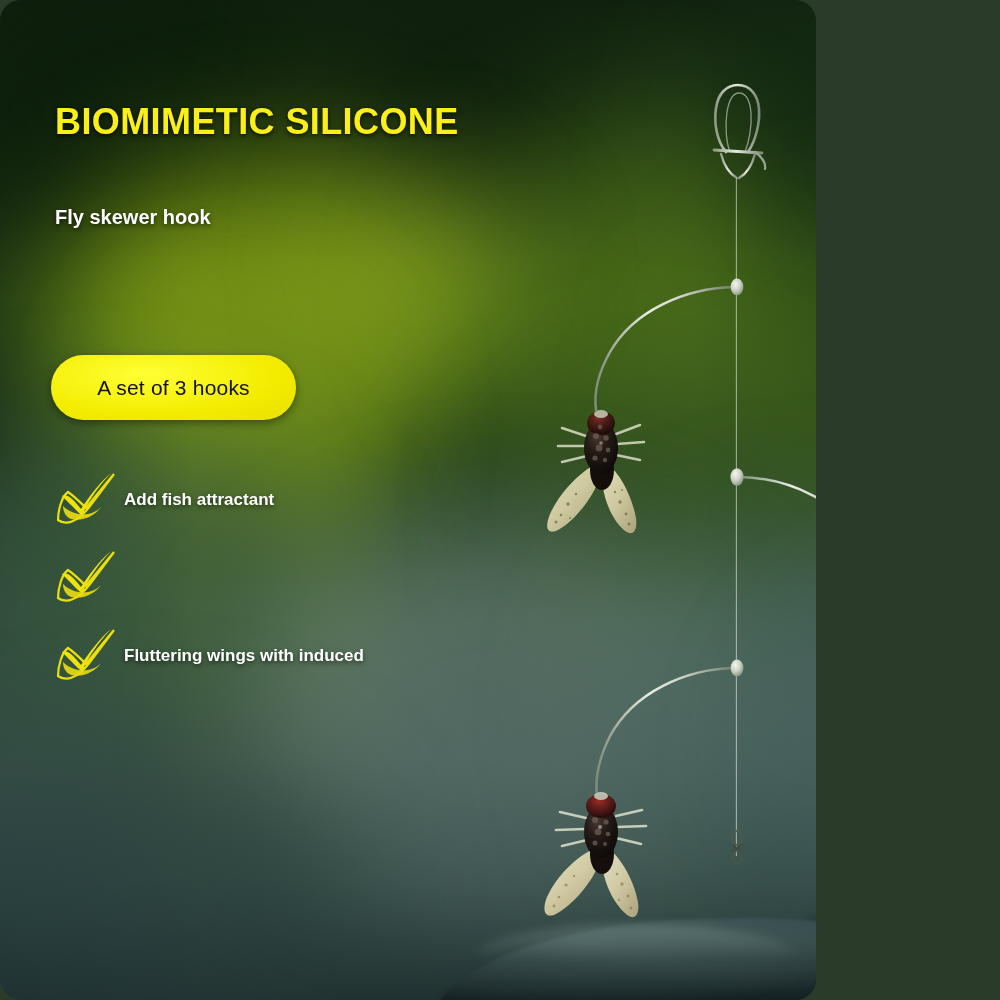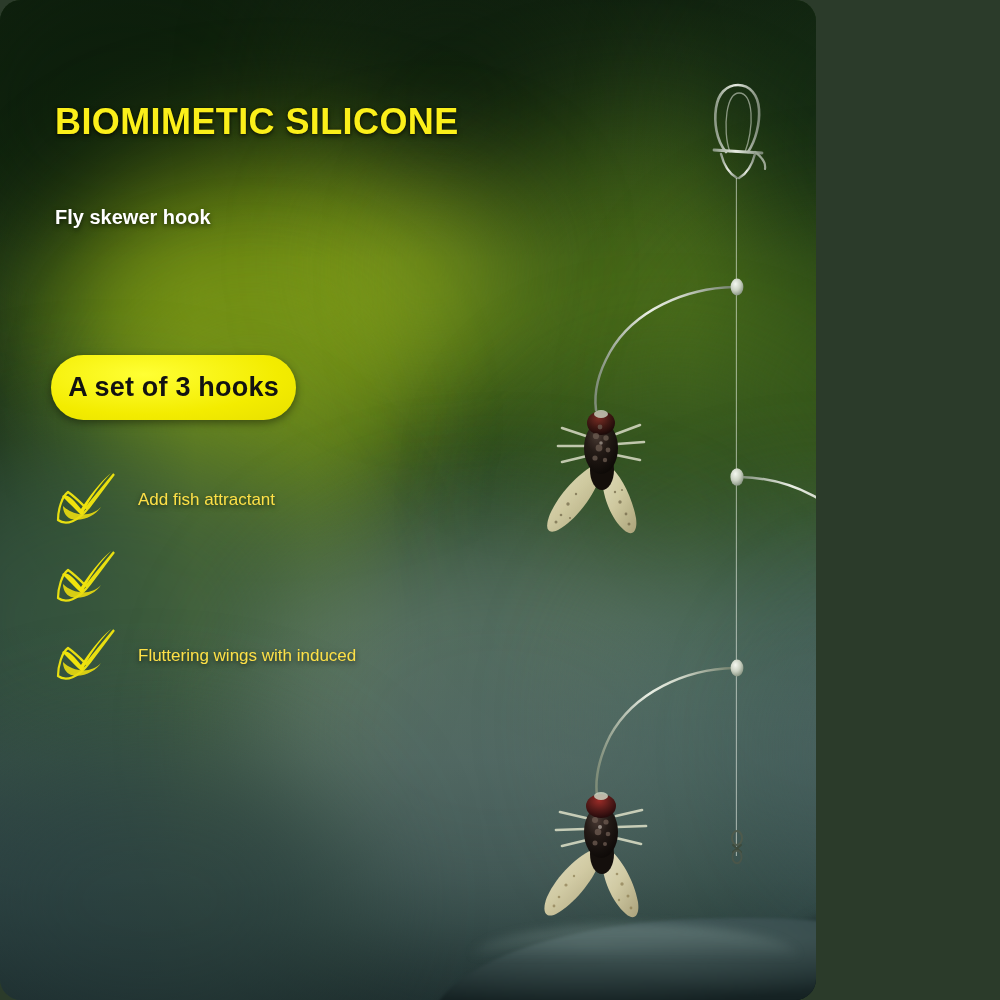--- a/index.html
+++ b/index.html
@@ -89,31 +89,31 @@
 
   
   .badge {
     position:absolute; left:51px; top:355px; width:245px; height:65px;
     background:radial-gradient(ellipse at 38% 30%, #ffff34 0%, #f3ec00 62%, #e8e000 100%);
     border-radius:34px;
     box-shadow:0 3px 9px rgba(0,0,0,0.42);
     display:flex; align-items:center; justify-content:center;
   }
   .badge-text {
-    font-size:27px; font-weight:bold; color:#121212; letter-spacing:0.2px; white-space:nowrap;
+    font-size:21px; font-weight:normal; color:#121212; letter-spacing:0.2px; white-space:nowrap;
   }
 
   
   .features { position:absolute; left:52px; top:470px; width:420px; }
   .feature { position:relative; height:78px; display:flex; align-items:flex-start; }
   .tick { position:relative; width:70px; height:58px; flex:0 0 70px; }
   .tick svg { position:absolute; left:0; top:0; }
   .feature-label {
-    position:relative; margin-top:20px; margin-left:16px;
-    font-size:17px; font-weight:normal; color:#fde047; white-space:nowrap;
+    position:relative; margin-top:20px; margin-left:2px;
+    font-size:17px; font-weight:bold; color:#ffffff; white-space:nowrap;
     text-shadow:0 2px 5px rgba(0,0,0,0.55);
   }
 
   
   .rig { position:absolute; left:0; top:0; width:1000px; height:1000px; pointer-events:none; }
 
   
   .fly { position:absolute; width:170px; height:150px; }
   .fly svg { position:absolute; left:0; top:0; }
   .fly-1 { left:520px; top:398px; }

